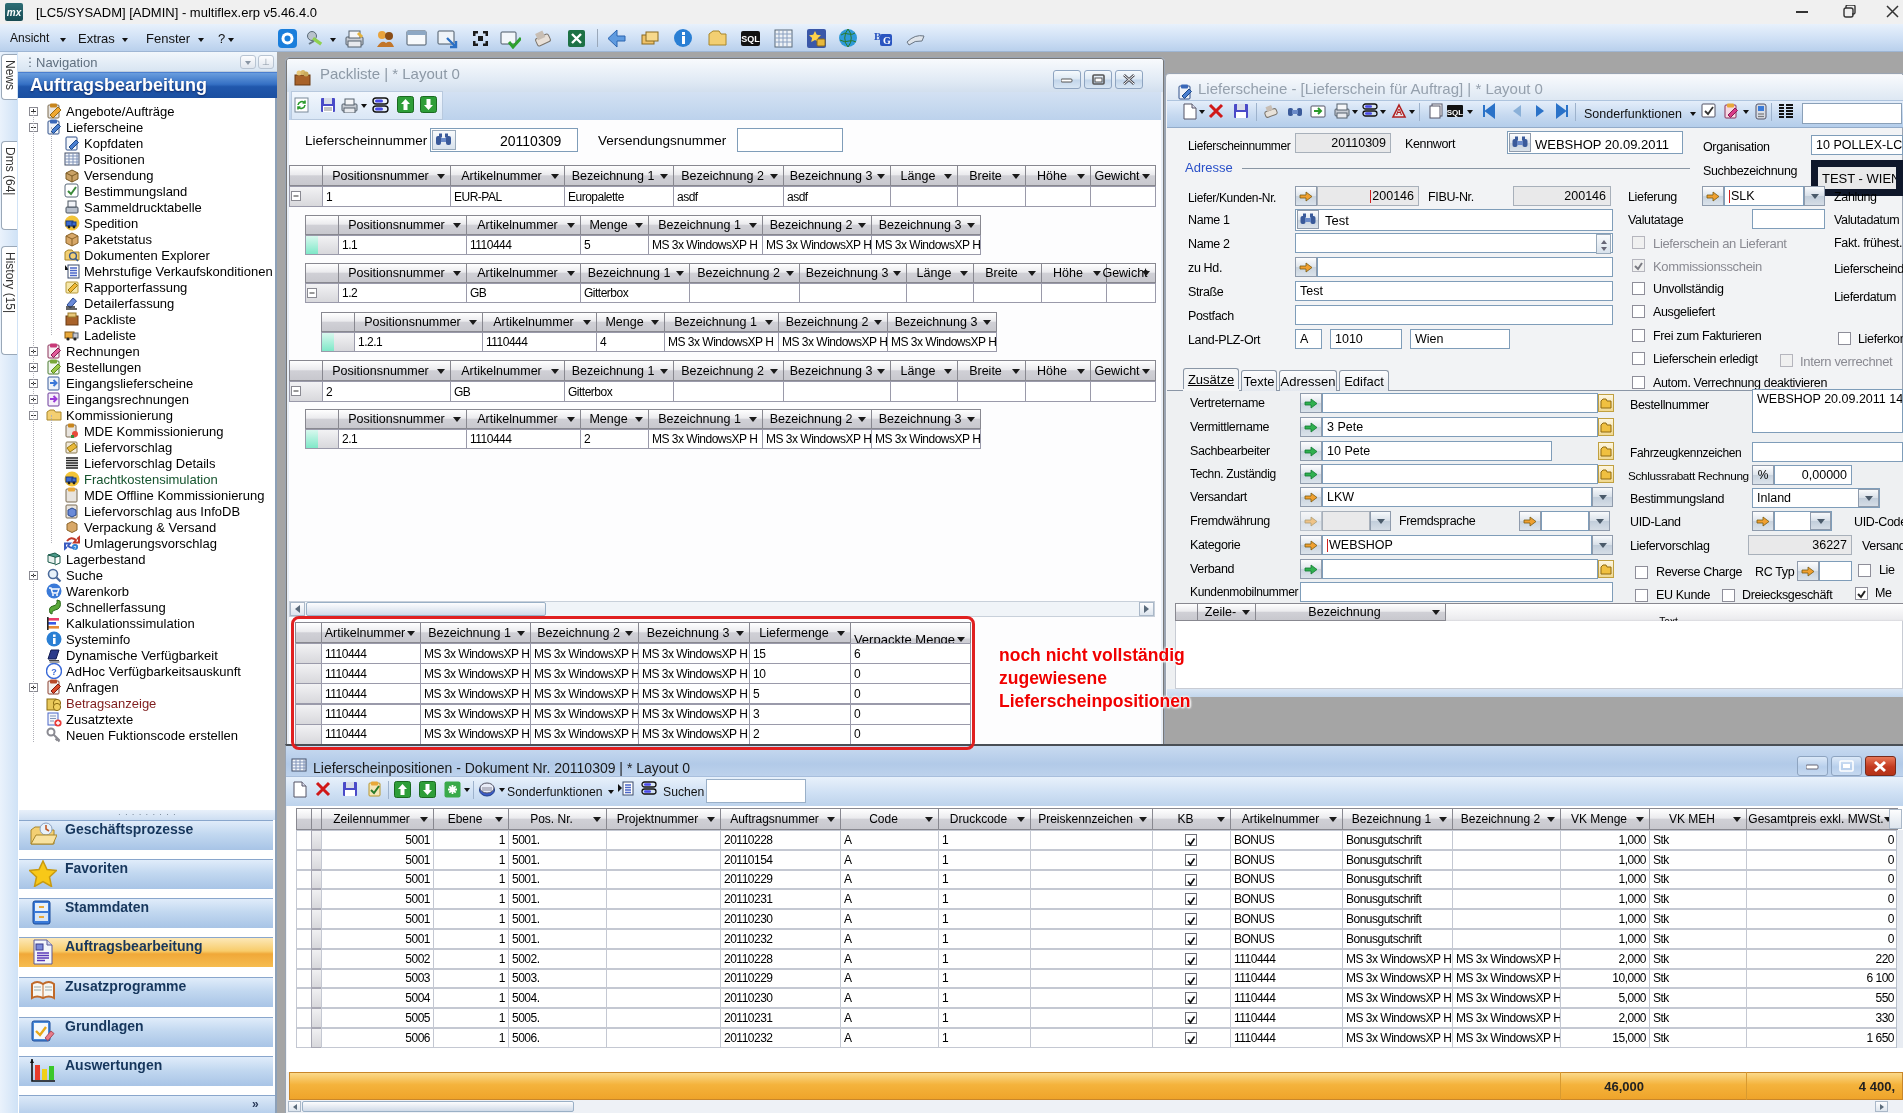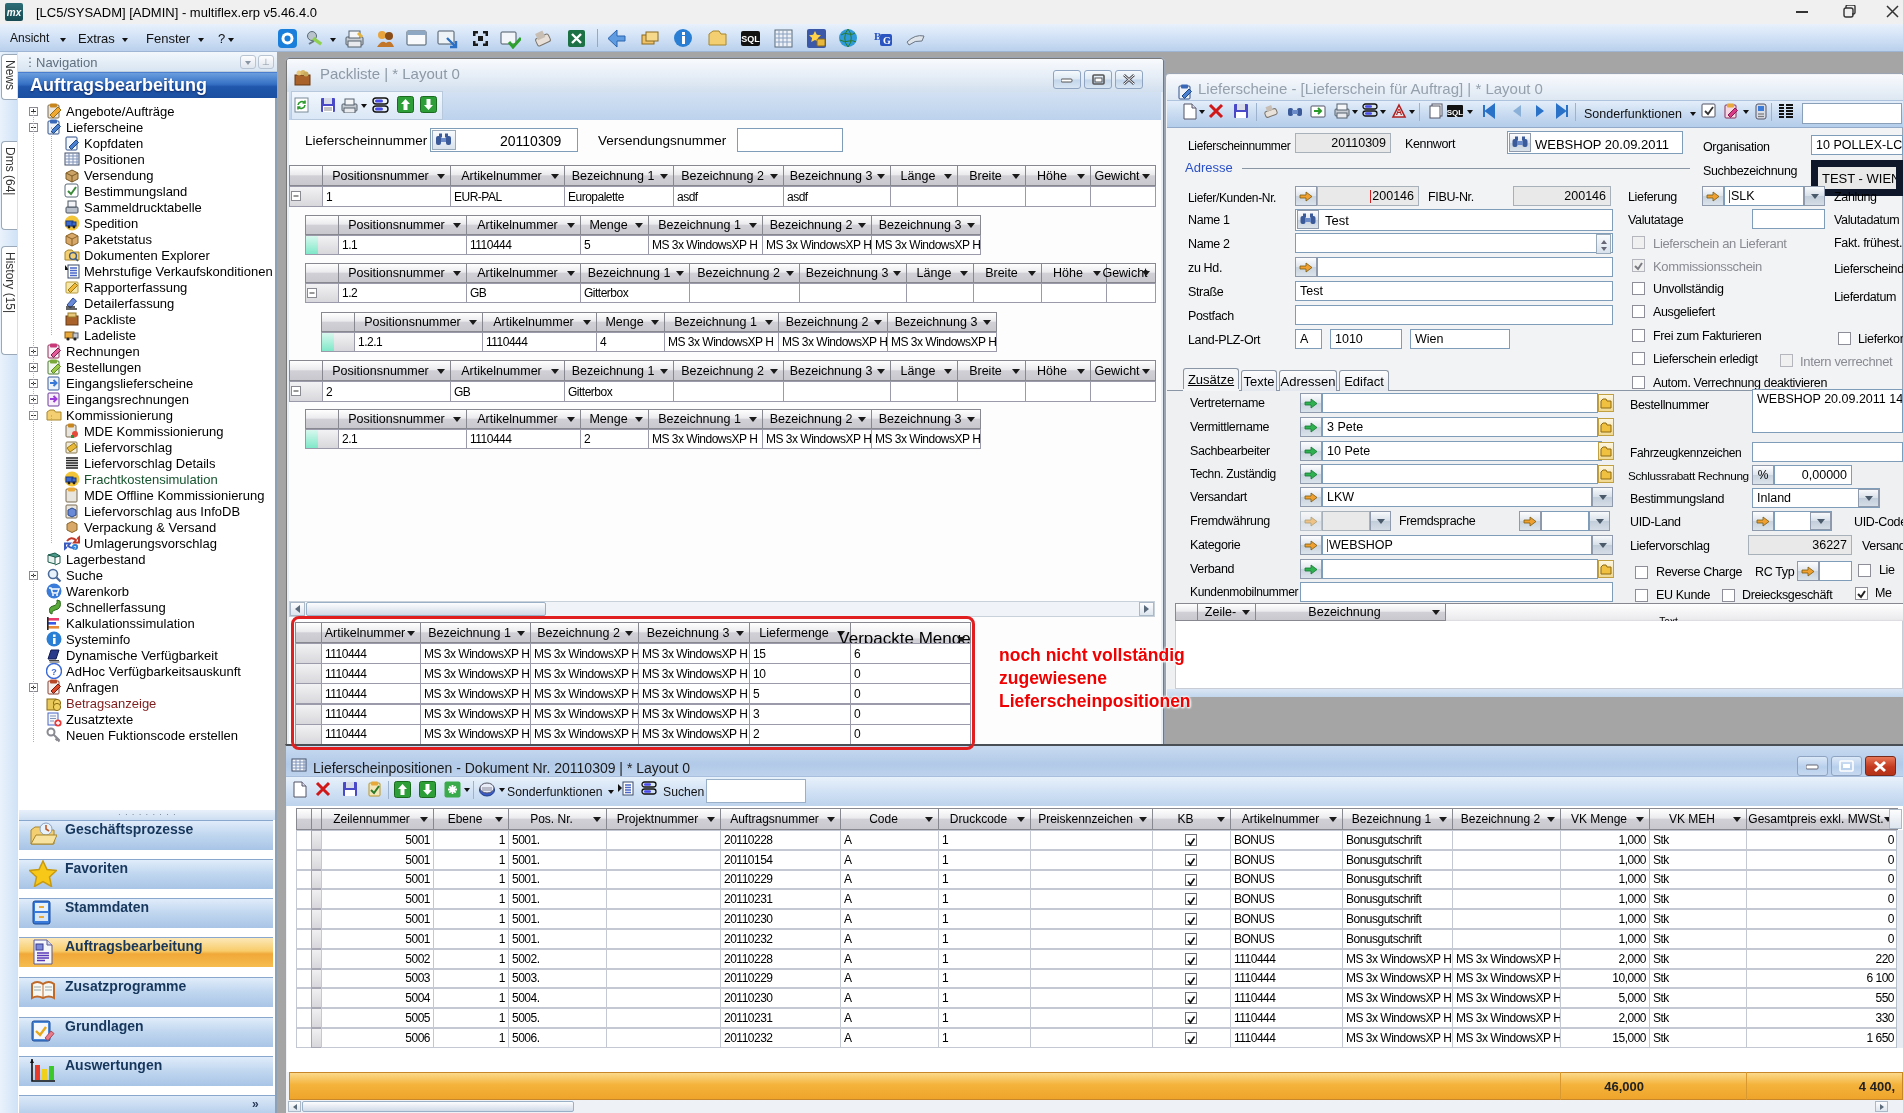--- a/index.html
+++ b/index.html
@@ -803,21 +803,21 @@
     <span class="har"></span>
   </div>
 <div class="hc" style="left:638px;top:622px;width:112px;height:21px;font-size:12.5px">
     <span class="hlab">Bezeichnung 3</span>
     <span class="har"></span>
   </div>
 <div class="hc" style="left:749px;top:622px;width:102px;height:21px;font-size:12.5px">
     <span class="hlab">Liefermenge</span>
     <span class="har"></span>
   </div>
-<div class="hc" style="left:850px;top:622px;width:121px;height:34px;font-size:17px">
+<div class="hc" style="left:850px;top:622px;width:121px;height:34px;font-size:13px">
     <span class="hlab">Verpackte Menge</span>
     <span class="har"></span>
   </div>
 <div class="dc" style="left:295px;top:643px;width:27px;height:21px;background:linear-gradient(#f2f2f4,#d8d8dc);border-color:#9a9aaa"></div>
 <div class="dc" style="left:321px;top:643px;width:100px;height:21px;justify-content:flex-start;font-size:12px;background:#fff;border-color:#9a9aaa">1110444</div>
 <div class="dc" style="left:420px;top:643px;width:111px;height:21px;justify-content:flex-start;font-size:12px;background:#fff;border-color:#9a9aaa">MS 3x WindowsXP H</div>
 <div class="dc" style="left:530px;top:643px;width:109px;height:21px;justify-content:flex-start;font-size:12px;background:#fff;border-color:#9a9aaa">MS 3x WindowsXP H</div>
 <div class="dc" style="left:638px;top:643px;width:112px;height:21px;justify-content:flex-start;font-size:12px;background:#fff;border-color:#9a9aaa">MS 3x WindowsXP H</div>
 <div class="dc" style="left:749px;top:643px;width:102px;height:21px;justify-content:flex-start;font-size:12px;background:#fff;border-color:#9a9aaa">15</div>
 <div class="dc" style="left:850px;top:643px;width:121px;height:21px;justify-content:flex-start;font-size:12px;background:#fff;border-color:#9a9aaa">6</div>
@@ -1086,21 +1086,21 @@
     <svg width="12" height="11" viewBox="0 0 12 11">
       <path d="M1 3 l2 -2 h3 l1 2 h4 v7 h-10 z" fill="#f0c040" stroke="#906a10"></path>
     </svg>
   </div>
 <div class="ab" style="left:1190px;top:444px;font-size:12.5px;color:#000;letter-spacing:-0.35px">Sachbearbeiter</div>
 <div class="arbtn" style="left:1300px;top:441px;width:22px;height:20px">
     <svg width="14" height="11" viewBox="0 0 14 11">
       <path d="M1 4 h6 v-3 l6 4.5 -6 4.5 v-3 h-6 z" fill="#30b050" stroke="#107a30" stroke-width="0.8"></path>
     </svg>
   </div>
-<div class="ab" style="left:1322px;top:441px;width:280px;height:20px;background:#fff;border:1px solid #7f9db9;display:flex;align-items:center;justify-content:flex-start;padding:0 4px;font-size:12.5px;white-space:nowrap;overflow:hidden">10 Pete</div>
+<div class="ab" style="left:1322px;top:441px;width:230px;height:20px;background:#fff;border:1px solid #7f9db9;display:flex;align-items:center;justify-content:flex-start;padding:0 4px;font-size:12.5px;white-space:nowrap;overflow:hidden">10 Pete</div>
 <div class="ab" style="left:1598px;top:442px;width:16px;height:18px;background:linear-gradient(#fdf6e0,#f0d890);border:1px solid #c0a040;display:flex;align-items:center;justify-content:center">
     <svg width="12" height="11" viewBox="0 0 12 11">
       <path d="M1 3 l2 -2 h3 l1 2 h4 v7 h-10 z" fill="#f0c040" stroke="#906a10"></path>
     </svg>
   </div>
 <div class="ab" style="left:1190px;top:467px;font-size:12px;color:#000;letter-spacing:-0.35px">Techn. Zuständig</div>
 <div class="arbtn" style="left:1300px;top:464px;width:22px;height:20px">
     <svg width="14" height="11" viewBox="0 0 14 11">
       <path d="M1 4 h6 v-3 l6 4.5 -6 4.5 v-3 h-6 z" fill="#30b050" stroke="#107a30" stroke-width="0.8"></path>
     </svg>

